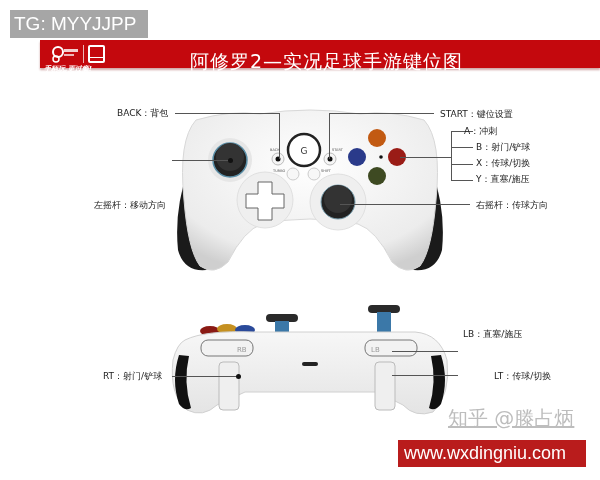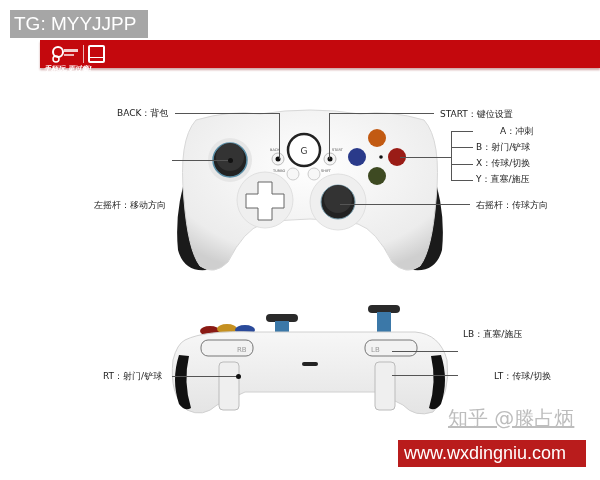--- a/index.html
+++ b/index.html
@@ -26,20 +26,21 @@
     <circle cx="12" cy="9" r="5" fill="none" stroke="#fff" stroke-width="2"></circle>
     <circle cx="10" cy="16" r="3" fill="none" stroke="#fff" stroke-width="1.5"></circle>
     <rect x="18" y="6" width="14" height="3" fill="#fff" opacity="0.8"></rect>
     <rect x="18" y="11" width="10" height="2" fill="#fff" opacity="0.7"></rect>
     <rect x="37" y="2" width="1" height="18" fill="#fff" opacity="0.7"></rect>
     <rect x="42" y="2" width="17" height="18" rx="2" fill="#fff"></rect>
     <rect x="44" y="4" width="13" height="10" fill="#c4080d"></rect>
     <rect x="44" y="15" width="13" height="3" fill="#c4080d"></rect>
   </svg>
   <div class="abs" style="left:4px;top:24px;font-size:7px;color:#fff;font-weight:bold;font-style:italic;">手柄玩,更过瘾!</div>
+  <div class="abs banner-title">阿修罗2—实况足球手游键位图</div>
 </div>
 
 <svg class="abs" style="left:170px;top:100px;" width="280" height="180" viewBox="0 0 280 180">
   <defs>
     <radialGradient id="bodyG" cx="50%" cy="35%" r="70%">
       <stop offset="0%" stop-color="#ffffff"></stop>
       <stop offset="80%" stop-color="#ececec"></stop>
       <stop offset="100%" stop-color="#cfcfcf"></stop>
     </radialGradient>
   </defs>
@@ -90,21 +91,21 @@
 <div class="abs label" style="left:440px;top:108px;">START：键位设置</div>
 <div class="abs vline" style="left:329px;top:113px;height:46px;"></div>
 <div class="abs line" style="left:329px;top:113px;width:105px;"></div>
 
 <div class="abs vline" style="left:451px;top:131px;height:50px;"></div>
 <div class="abs line" style="left:451px;top:131px;width:22px;"></div>
 <div class="abs line" style="left:451px;top:147px;width:22px;"></div>
 <div class="abs line" style="left:451px;top:164px;width:22px;"></div>
 <div class="abs line" style="left:451px;top:180px;width:22px;"></div>
 <div class="abs line" style="left:400px;top:157px;width:51px;"></div>
-<div class="abs label" style="left:500px;top:125px;text-align:right;">A：冲刺</div>
+<div class="abs label" style="left:464px;top:125px;text-align:right;">A：冲刺</div>
 <div class="abs label" style="left:476px;top:141px;">B：射门/铲球</div>
 <div class="abs label" style="left:476px;top:157px;">X：传球/切换</div>
 <div class="abs label" style="left:476px;top:173px;">Y：直塞/施压</div>
 
 <div class="abs line" style="left:340px;top:204px;width:130px;"></div>
 <div class="abs label" style="left:476px;top:199px;">右摇杆：传球方向</div>
 
 <svg class="abs" style="left:165px;top:300px;" width="290" height="120" viewBox="0 0 290 120">
   <defs>
     <linearGradient id="topG" x1="0" y1="0" x2="0" y2="1">

